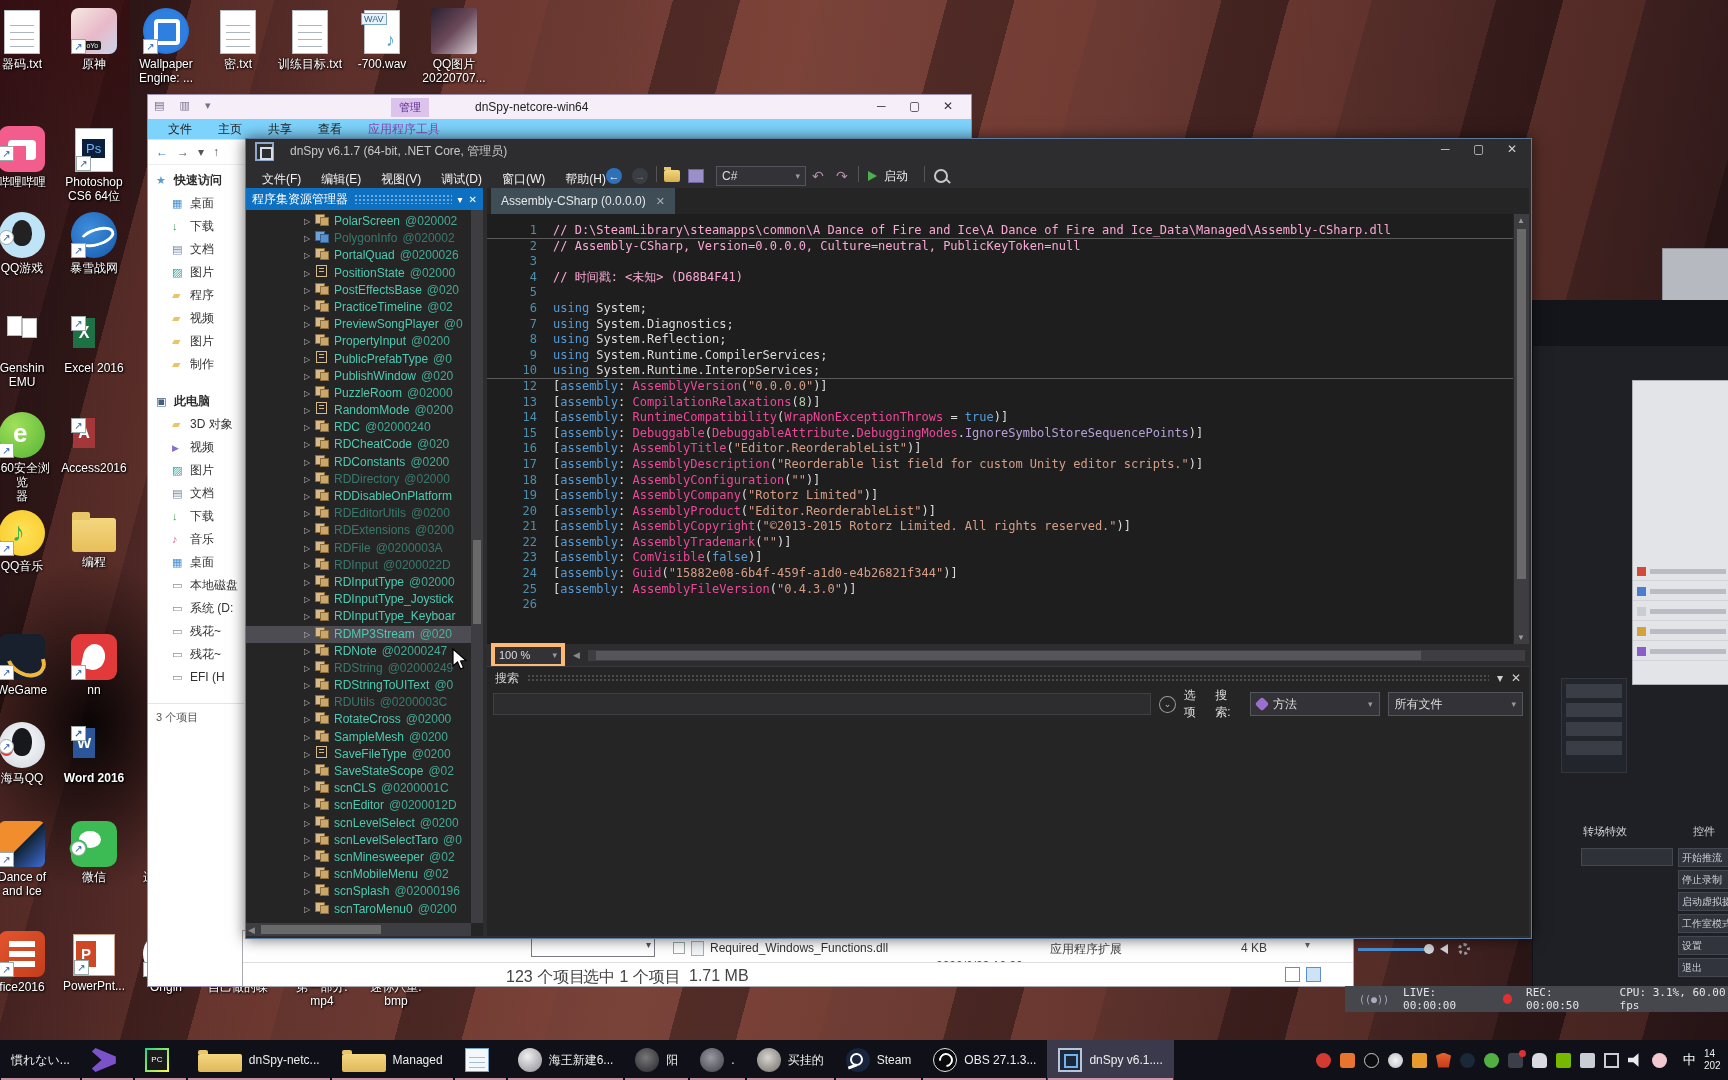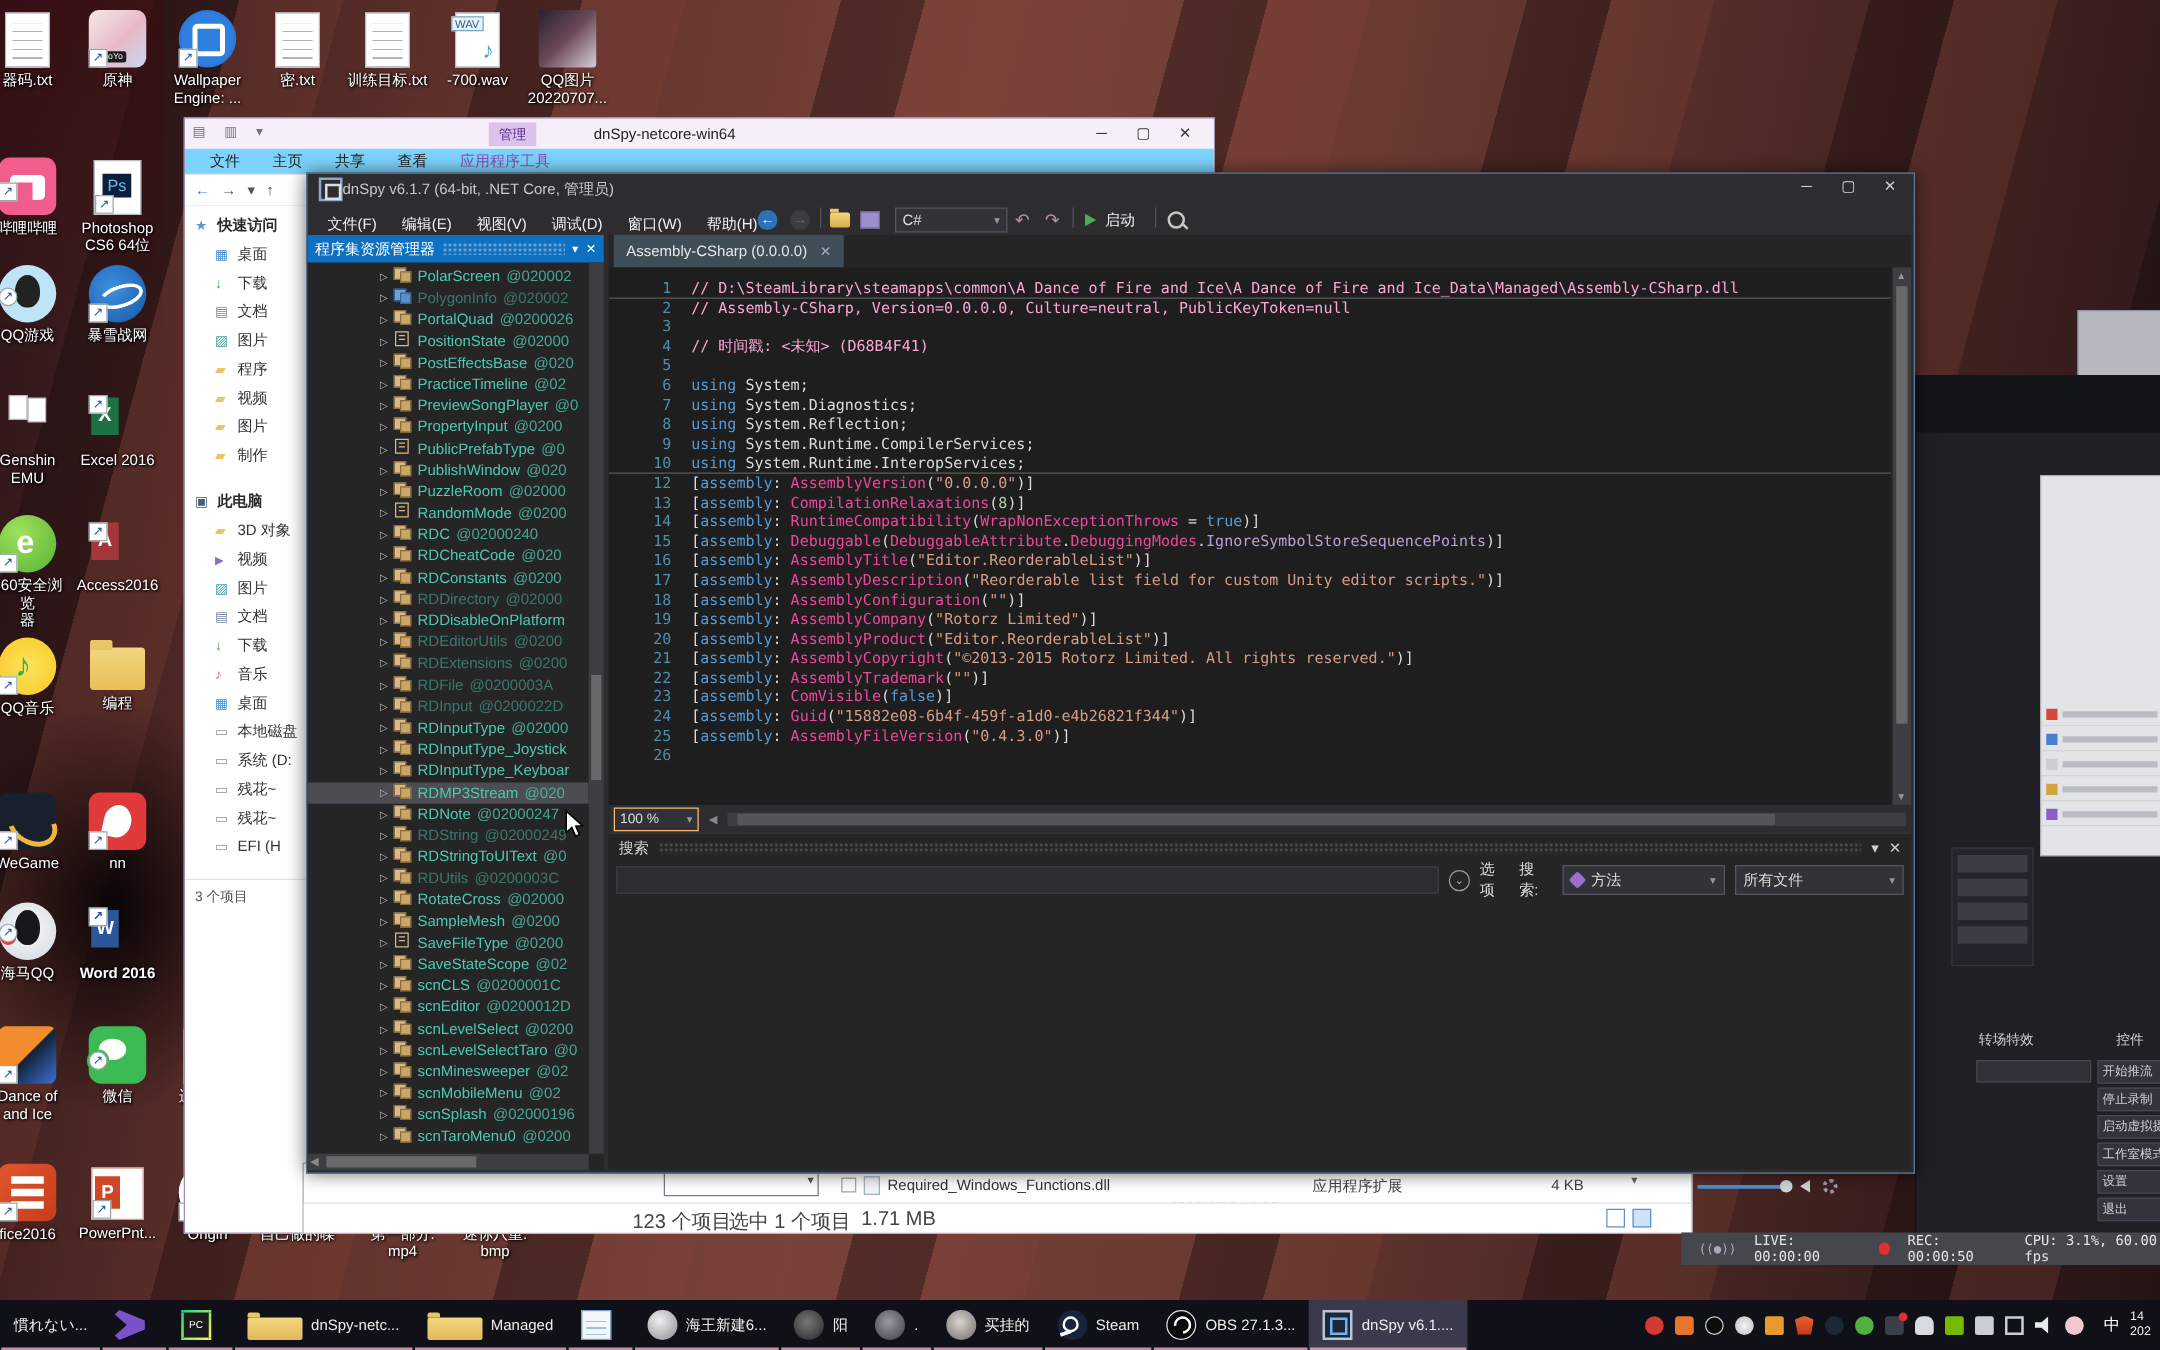--- a/index.html
+++ b/index.html
@@ -121,21 +121,21 @@
   .m-size{position:absolute;left:998px;top:10px;color:#444;}
   .m-caret{position:absolute;left:1062px;top:8px;color:#666;font-size:10px;}
   .m-status{position:absolute;left:0;right:0;bottom:0;height:23px;border-top:1px solid #e0e0e4;background:#fff;}
   .m-status span{position:absolute;top:4px;font-size:16px;color:#444;}
   .m-vicons{position:absolute;right:32px;top:4px;display:flex;gap:6px;}
   .m-vicons i{width:13px;height:13px;border:1px solid #5c90d2;display:inline-block;}
   .m-vicons i.sel{background:#cfe3f7;}
   
   #dnspy{position:absolute;left:245px;top:138px;width:1285px;height:799px;background:#2d2d30;
     border:1px solid #5c7ba0;box-shadow:0 0 14px rgba(0,0,0,.6);z-index:5;font-size:12px;color:#f1f1f1;}
-  .d-title{position:relative;height:25px;display:flex;align-items:center;padding-left:9px;gap:0;color:#c8c8c8;}
+  .d-title{position:relative;height:25px;display:flex;align-items:center;padding-left:9px;gap:16px;color:#c8c8c8;}
   .d-appicon{width:15px;height:15px;border:2px solid #8fa7c9;position:relative;background:#2d2d30;}
   .d-appicon::after{content:"";position:absolute;left:3px;top:3px;width:9px;height:9px;border:2px solid #d8dee8;}
   .d-caps{position:absolute;right:4px;top:3px;color:#d0d0d0;}
   .d-menubar{position:relative;height:24px;display:flex;align-items:flex-end;color:#f1f1f1;}
   .d-menu-item{padding:0 10px;}
   .d-tool{position:absolute;top:2px;height:20px;display:flex;align-items:center;justify-content:center;}
   .t-sep{width:1px;height:16px;background:#555;}
   .t-circle{width:16px;height:16px;border-radius:50%;background:#2f71b8;color:#fff;font-size:11px;line-height:16px;text-align:center;}
   .t-circle.dim{background:#3a3d41;color:#777;}
   .t-folder{width:16px;height:12px;background:linear-gradient(#f3d67e,#d8ae4e);border-radius:2px;position:relative;}
@@ -180,21 +180,21 @@
   .cl{height:15.6px;line-height:15.6px;white-space:pre;font-family:"DejaVu Sans Mono",monospace;font-size:12px;}
   .cl.sep{box-shadow:inset 0 -1px 0 #5a5a5a;}
   .ln{display:inline-block;width:50px;text-align:right;padding-right:16px;color:#4d8fae;}
   .tk-com{color:#f9a8d4}.tk-kw{color:#569cd6}.tk-ty{color:#ec4899}.tk-str{color:#d69d85}
   .tk-num{color:#b5cea8}.tk-enm{color:#b8a0d8}.tk-pl{color:#dcdcdc}
   .c-vscroll{position:absolute;right:0;top:26px;width:15px;height:430px;background:#3e3e42;}
   .c-vscroll .up{position:absolute;top:2px;left:3px;color:#999;font-size:8px;}
   .c-vscroll .dn{position:absolute;bottom:2px;left:3px;color:#999;font-size:8px;}
   .c-vscroll .thumb{position:absolute;left:3px;width:9px;top:15px;height:350px;background:#696969;}
   .zoomrow{position:absolute;left:0;right:0;top:456px;height:22px;background:#2d2d30;display:flex;align-items:center;gap:8px;padding-left:4px;}
-  .z-combo{width:58px;height:17px;background:#333337;border:1px solid #fdba74;display:flex;align-items:center;justify-content:space-between;padding:0 4px;color:#ddd;font-size:11px;}
+  .z-combo{width:58px;height:17px;background:#333337;border:4px solid #fdba74;display:flex;align-items:center;justify-content:space-between;padding:0 4px;color:#ddd;font-size:11px;}
   .z-combo .car{color:#999;font-size:9px;}
   .z-track{flex:1;height:11px;background:#3e3e42;margin-right:4px;position:relative;}
   .z-track .thumb{position:absolute;left:8px;top:1px;height:9px;width:88%;background:#55555a;}
   .zoomrow .larr{color:#888;font-size:9px;}
   
   .srch{position:absolute;left:0;right:0;top:478px;bottom:0;background:#252526;border-top:1px solid #3a3a3e;}
   .s-head{height:22px;display:flex;align-items:center;gap:8px;padding:0 8px;color:#d0d0d0;}
   .s-head .tex{flex:1;height:9px;background-image:radial-gradient(rgba(255,255,255,.18) 1px,transparent 1.3px);background-size:4px 4px;}
   .s-row{height:30px;display:flex;align-items:center;gap:8px;padding:0 6px;}
   .s-input{width:672px;height:22px;background:#2d2d30;border:1px solid #3f3f46;color:#ddd;font-size:12px;padding:0 4px;box-sizing:border-box;}

